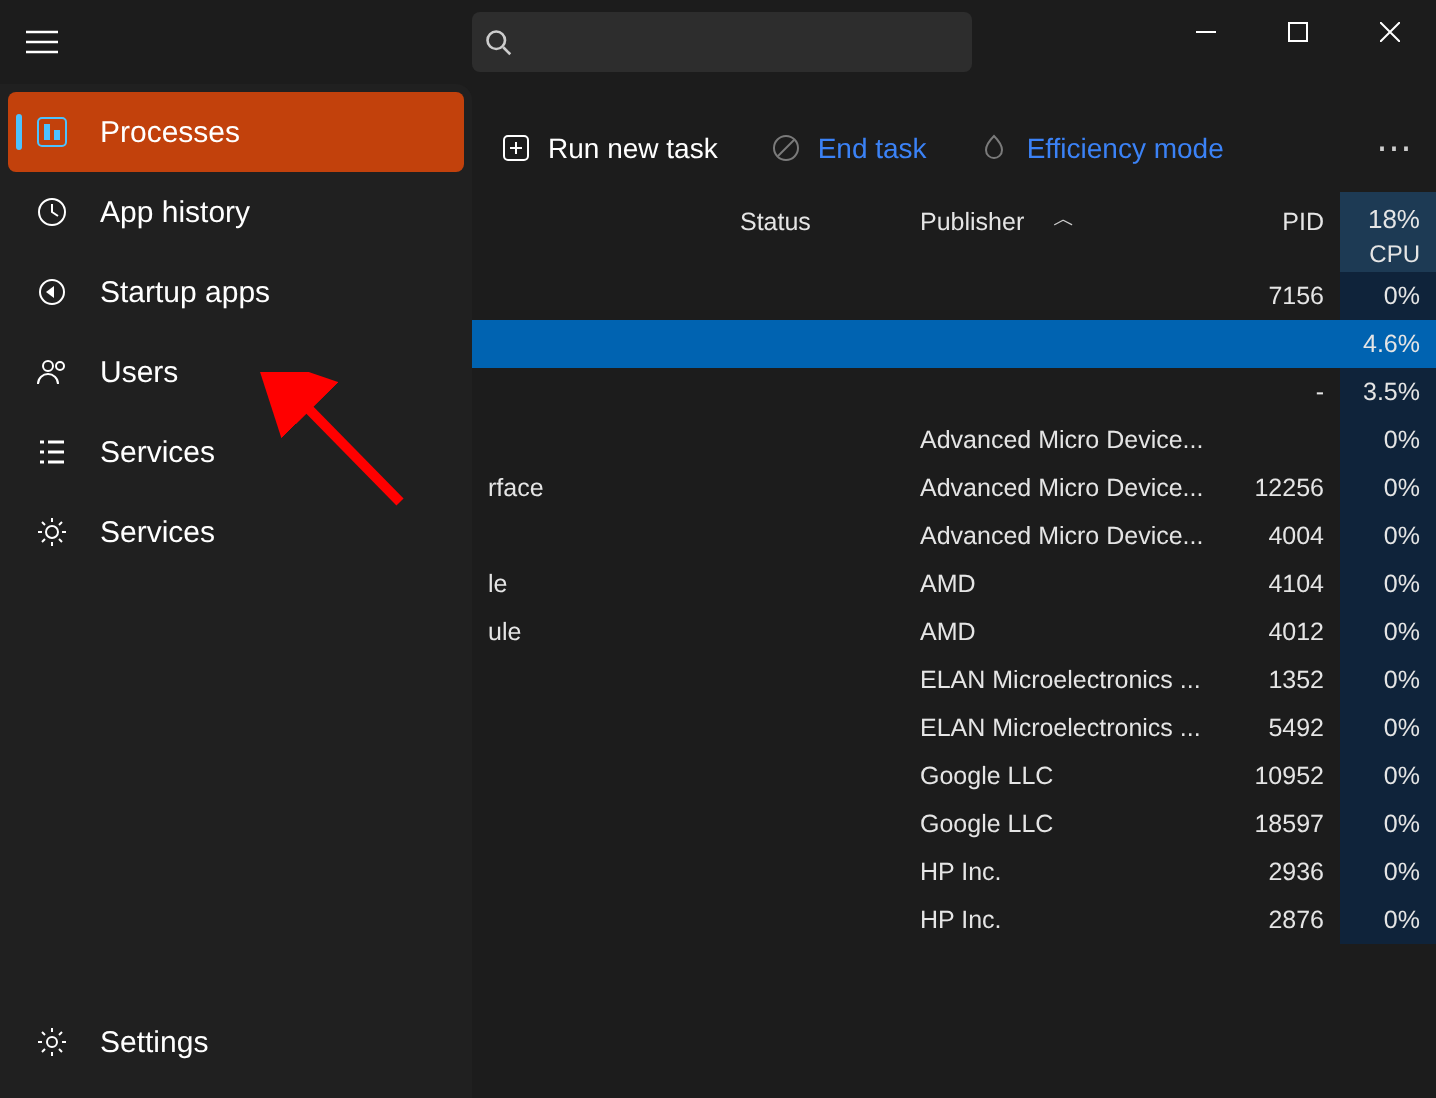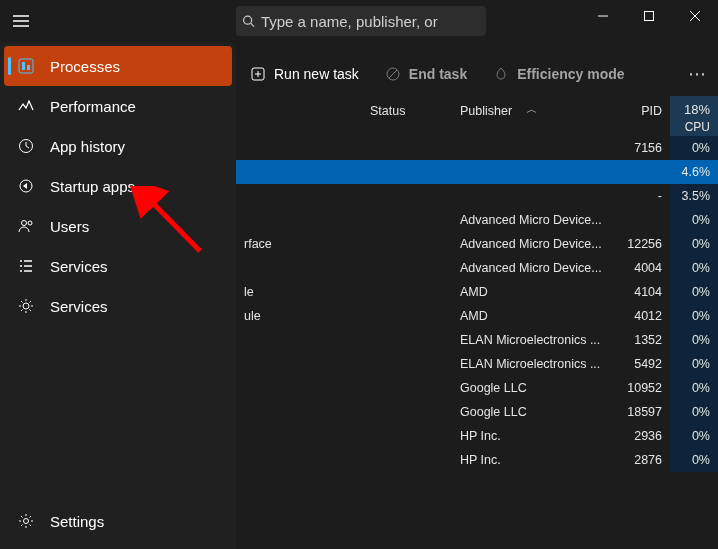--- a/index.html
+++ b/index.html
@@ -15,21 +15,21 @@
 
 .sidebar { position: absolute; left: 0; top: 42px; bottom: 0; width: 236px; background: #202020; display: flex; flex-direction: column; padding-top: 4px; border-top-right-radius: 8px; z-index: 10; }
 .nav-item { height: 40px; display: flex; align-items: center; padding: 0 12px; margin: 0 4px; border-radius: 4px; cursor: pointer; font-size: 15px; }
 .nav-item.active { background: #c2410c; }
 .nav-item.active::before { content:""; position:absolute; left:4px; width:3px; height:18px; background:#4cc2ff; border-radius:2px; }
 .nav-icon { width: 20px; height: 20px; margin-right: 14px; display: flex; align-items: center; justify-content: center; flex-shrink:0; }
 .nav-spacer { flex: 1; }
 
 .toolbar { position: absolute; left: 236px; right: 0; top: 52px; height: 44px; display: flex; align-items: center; padding: 0 10px; gap: 18px; }
 .tool { display: flex; align-items: center; gap: 8px; font-size: 14px; cursor: pointer; padding: 4px 4px; }
-.tool.disabled { color: #a3a3a3; cursor: default; font-weight: bold; }
+.tool.disabled { color: #3b82f6; cursor: default; }
 .tool .ticon { width: 16px; height: 16px; display:flex; align-items:center; justify-content:center; }
 .more { margin-left: auto; font-size: 18px; letter-spacing: 2px; cursor:pointer; color:#ccc; }
 
 .content { position: absolute; left: 236px; right: 0; top: 96px; bottom: 0; overflow: hidden; }
 .grid { display: grid; grid-template-columns: 1fr 90px 160px 58px 48px; font-size: 13px; }
 .hdr { display: contents; }
 .hdr > div { padding: 8px 8px 18px 8px; color: #e5e5e5; font-size: 12.5px; position: relative; }
 .hdr > div.pidh, .hdr > div.cpuh { text-align: right; }
 .hdr .cpuh { background:#1d3a54; }
 .hdr .pct { position:absolute; right:8px; top:6px; font-size:13px; }
@@ -52,21 +52,20 @@
   <div class="hamburger">
     <svg width="16" height="12" viewBox="0 0 16 12">
         <path d="M0 1h16M0 6h16M0 11h16" stroke="#fff" stroke-width="1.3"></path>
       </svg>
   </div>
   <div class="search-wrap">
     <svg width="14" height="14" viewBox="0 0 16 16">
         <circle cx="7" cy="7" r="5" stroke="#ccc" stroke-width="1.5" fill="none"></circle>
         <path d="M11 11l4 4" stroke="#ccc" stroke-width="1.5"></path>
       </svg>
-    <input type="text" placeholder="Type a name, publisher, or" style="">
   </div>
   <div class="winctrls">
     <div class="winbtn">
         <svg width="10" height="10">
           <path d="M0 5h10" stroke="#fff"></path>
         </svg>
       </div>
     <div class="winbtn">
         <svg width="10" height="10">
           <rect x="0.5" y="0.5" width="9" height="9" stroke="#fff" fill="none"></rect>
@@ -83,28 +82,20 @@
 <div class="sidebar">
   <div class="nav-item active" style="position:relative">
     <span class="nav-icon">
         <svg width="16" height="16" viewBox="0 0 16 16">
           <rect x="1" y="1" width="14" height="14" rx="2" stroke="#4cc2ff" fill="none"></rect>
           <rect x="4" y="4" width="3" height="8" fill="#4cc2ff"></rect>
           <rect x="9" y="7" width="3" height="5" fill="#4cc2ff"></rect>
         </svg>
       </span>
     <span>Processes</span>
-  </div>
-  <div class="nav-item">
-    <span class="nav-icon">
-        <svg width="16" height="16" viewBox="0 0 16 16">
-          <path d="M1 12l4-6 3 4 3-7 4 9" stroke="#fff" fill="none" stroke-width="1.3"></path>
-        </svg>
-      </span>
-    <span>Performance</span>
   </div>
   <div class="nav-item">
     <span class="nav-icon">
         <svg width="16" height="16" viewBox="0 0 16 16">
           <circle cx="8" cy="8" r="6.5" stroke="#fff" fill="none"></circle>
           <path d="M8 4v4l3 2" stroke="#fff" fill="none"></path>
         </svg>
       </span>
     <span>App history</span>
   </div>

